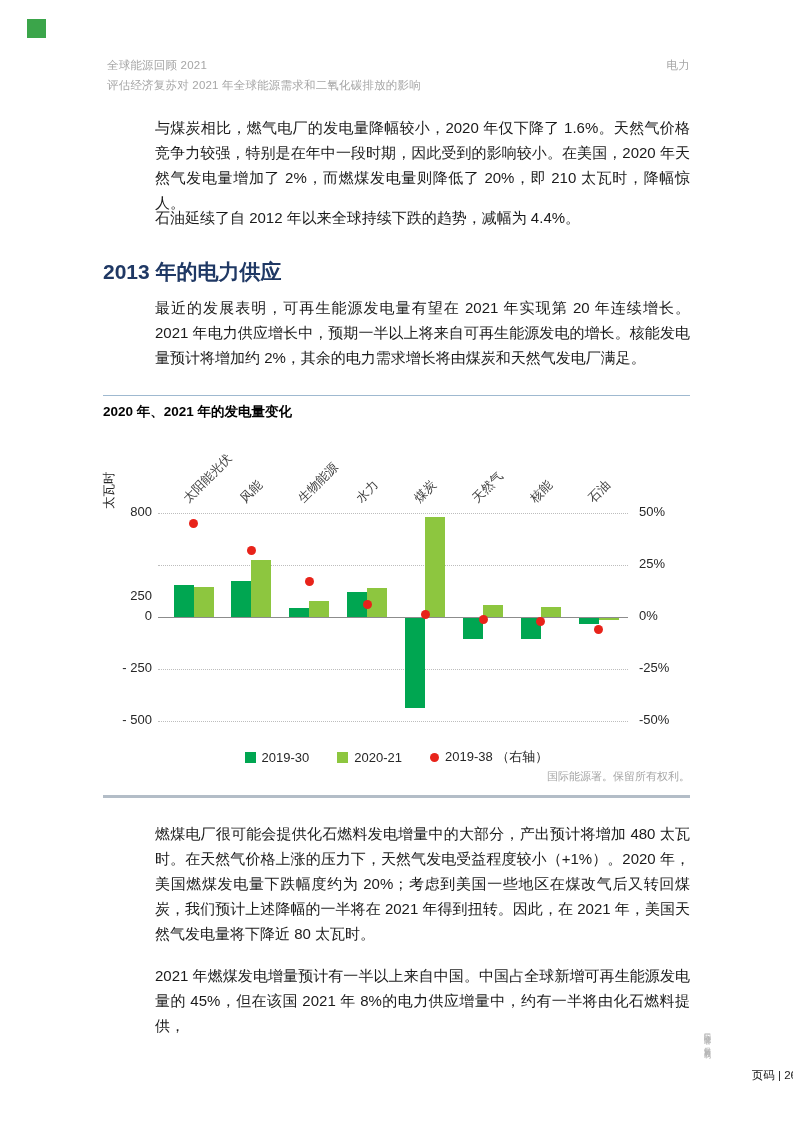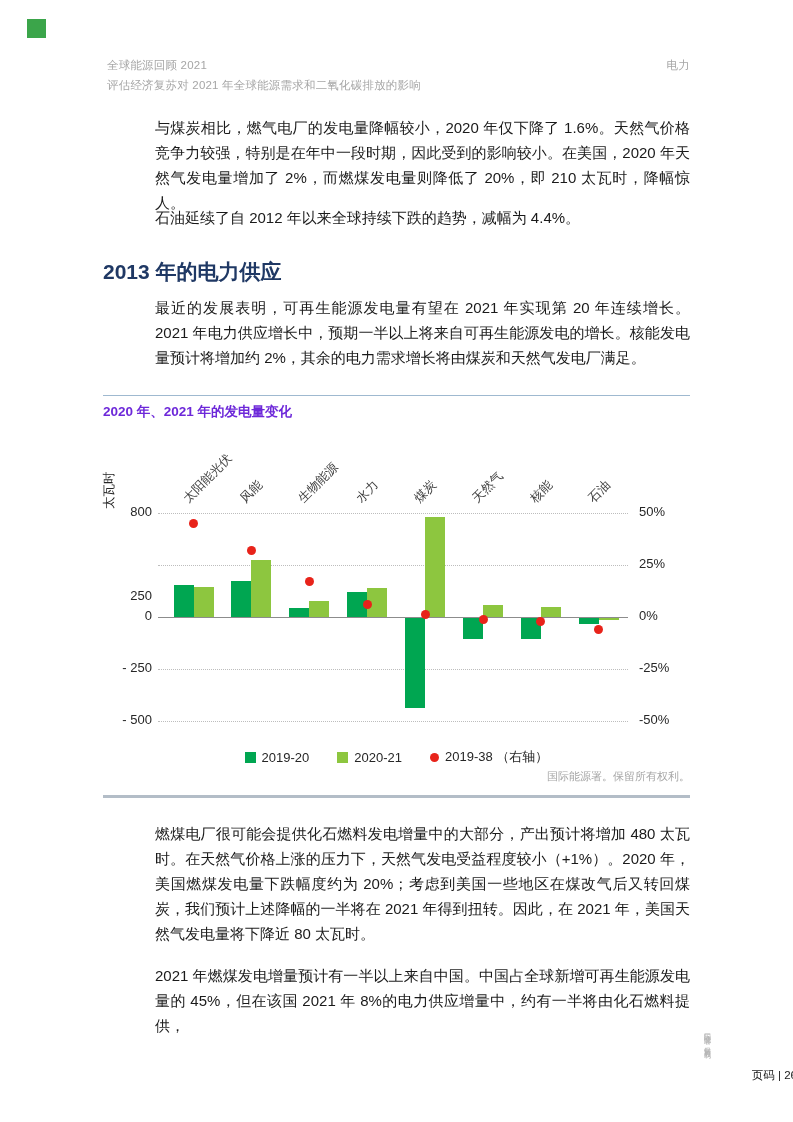--- a/index.html
+++ b/index.html
@@ -2,21 +2,21 @@
 <html><head>
 <meta charset="utf-8">
 <style>
   html,body{margin:0;padding:0;background:#ffffff;}
   body{font-family:"Liberation Sans","DejaVu Sans",sans-serif;}
   #page{position:relative;width:793px;height:1122px;background:#fff;overflow:hidden;margin:12px auto;}
   .abs{position:absolute;}
   .hdr{font-size:11.5px;color:#a6a6a6;letter-spacing:.2px;}
   .para{font-size:15px;line-height:25px;color:#1a1a1a;text-align:justify;}
   .h1{font-size:21px;font-weight:bold;color:#1f3864;}
-  .chart-title{font-size:13.5px;font-weight:bold;color:#6d28d9;}
+  .chart-title{font-size:13.5px;font-weight:bold;color:#000000;}
   .rule-blue{height:1px;background:#9fb9d0;}
   .rule-gray{height:3px;background:#b3bdc7;}
   .tickL{font-size:13px;color:#262626;text-align:right;}
   .tickR{font-size:13px;color:#262626;text-align:left;}
   .gridline{border-top:1.5px dotted #bdbdbd;height:0;}
   .zeroline{border-top:1px solid #8c8c8c;height:0;}
   .bar{position:absolute;}
   .dot{position:absolute;width:9px;height:9px;border-radius:50%;}
   .catlab{position:absolute;font-size:12.5px;color:#3f3f3f;white-space:nowrap;transform-origin:left bottom;transform:rotate(-45deg);line-height:16px;}
   .ylab{position:absolute;font-size:12.5px;color:#262626;white-space:nowrap;transform-origin:0 0;transform:rotate(-90deg);}
@@ -97,21 +97,21 @@
       <div class="catlab" style="left: 537.9px; top: 478px;">核能</div>
       <div class="bar" style="left: 578.8px; width: 20px; top: 606px; height: 6.24px; background: rgb(0, 166, 81);"></div>
       <div class="bar" style="left: 598.8px; width: 20px; top: 606px; height: 2.08px; background: rgb(141, 198, 63);"></div>
       <div class="dot" style="left: 594.3px; top: 612.98px; background: rgb(232, 35, 26);"></div>
       <div class="catlab" style="left: 595.8px; top: 478px;">石油</div>
     </div>
 
   <div class="abs legend" id="legend" style="left:103px;top:736px;width:587px;">
       <div class="item">
         <span class="sw" style="background: rgb(0, 166, 81);"></span>
-        <span>2019-20</span>
+        <span>2019-30</span>
       </div>
       <div class="item">
         <span class="sw" style="background: rgb(141, 198, 63);"></span>
         <span>2020-21</span>
       </div>
       <div class="item">
         <span class="sw round" style="background: rgb(232, 35, 26);"></span>
         <span>2019-38 （右轴）</span>
       </div>
     </div>

